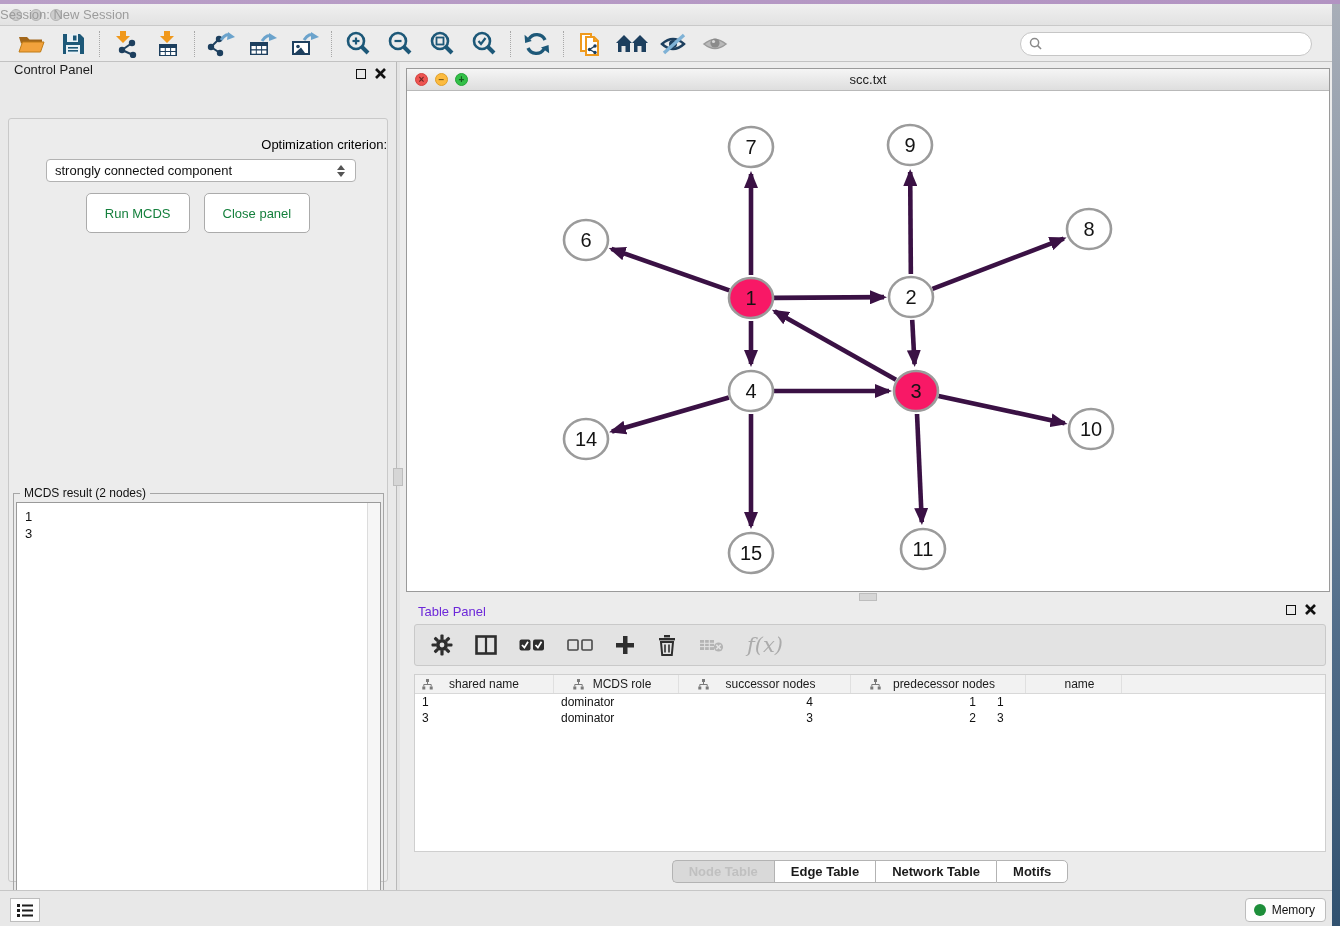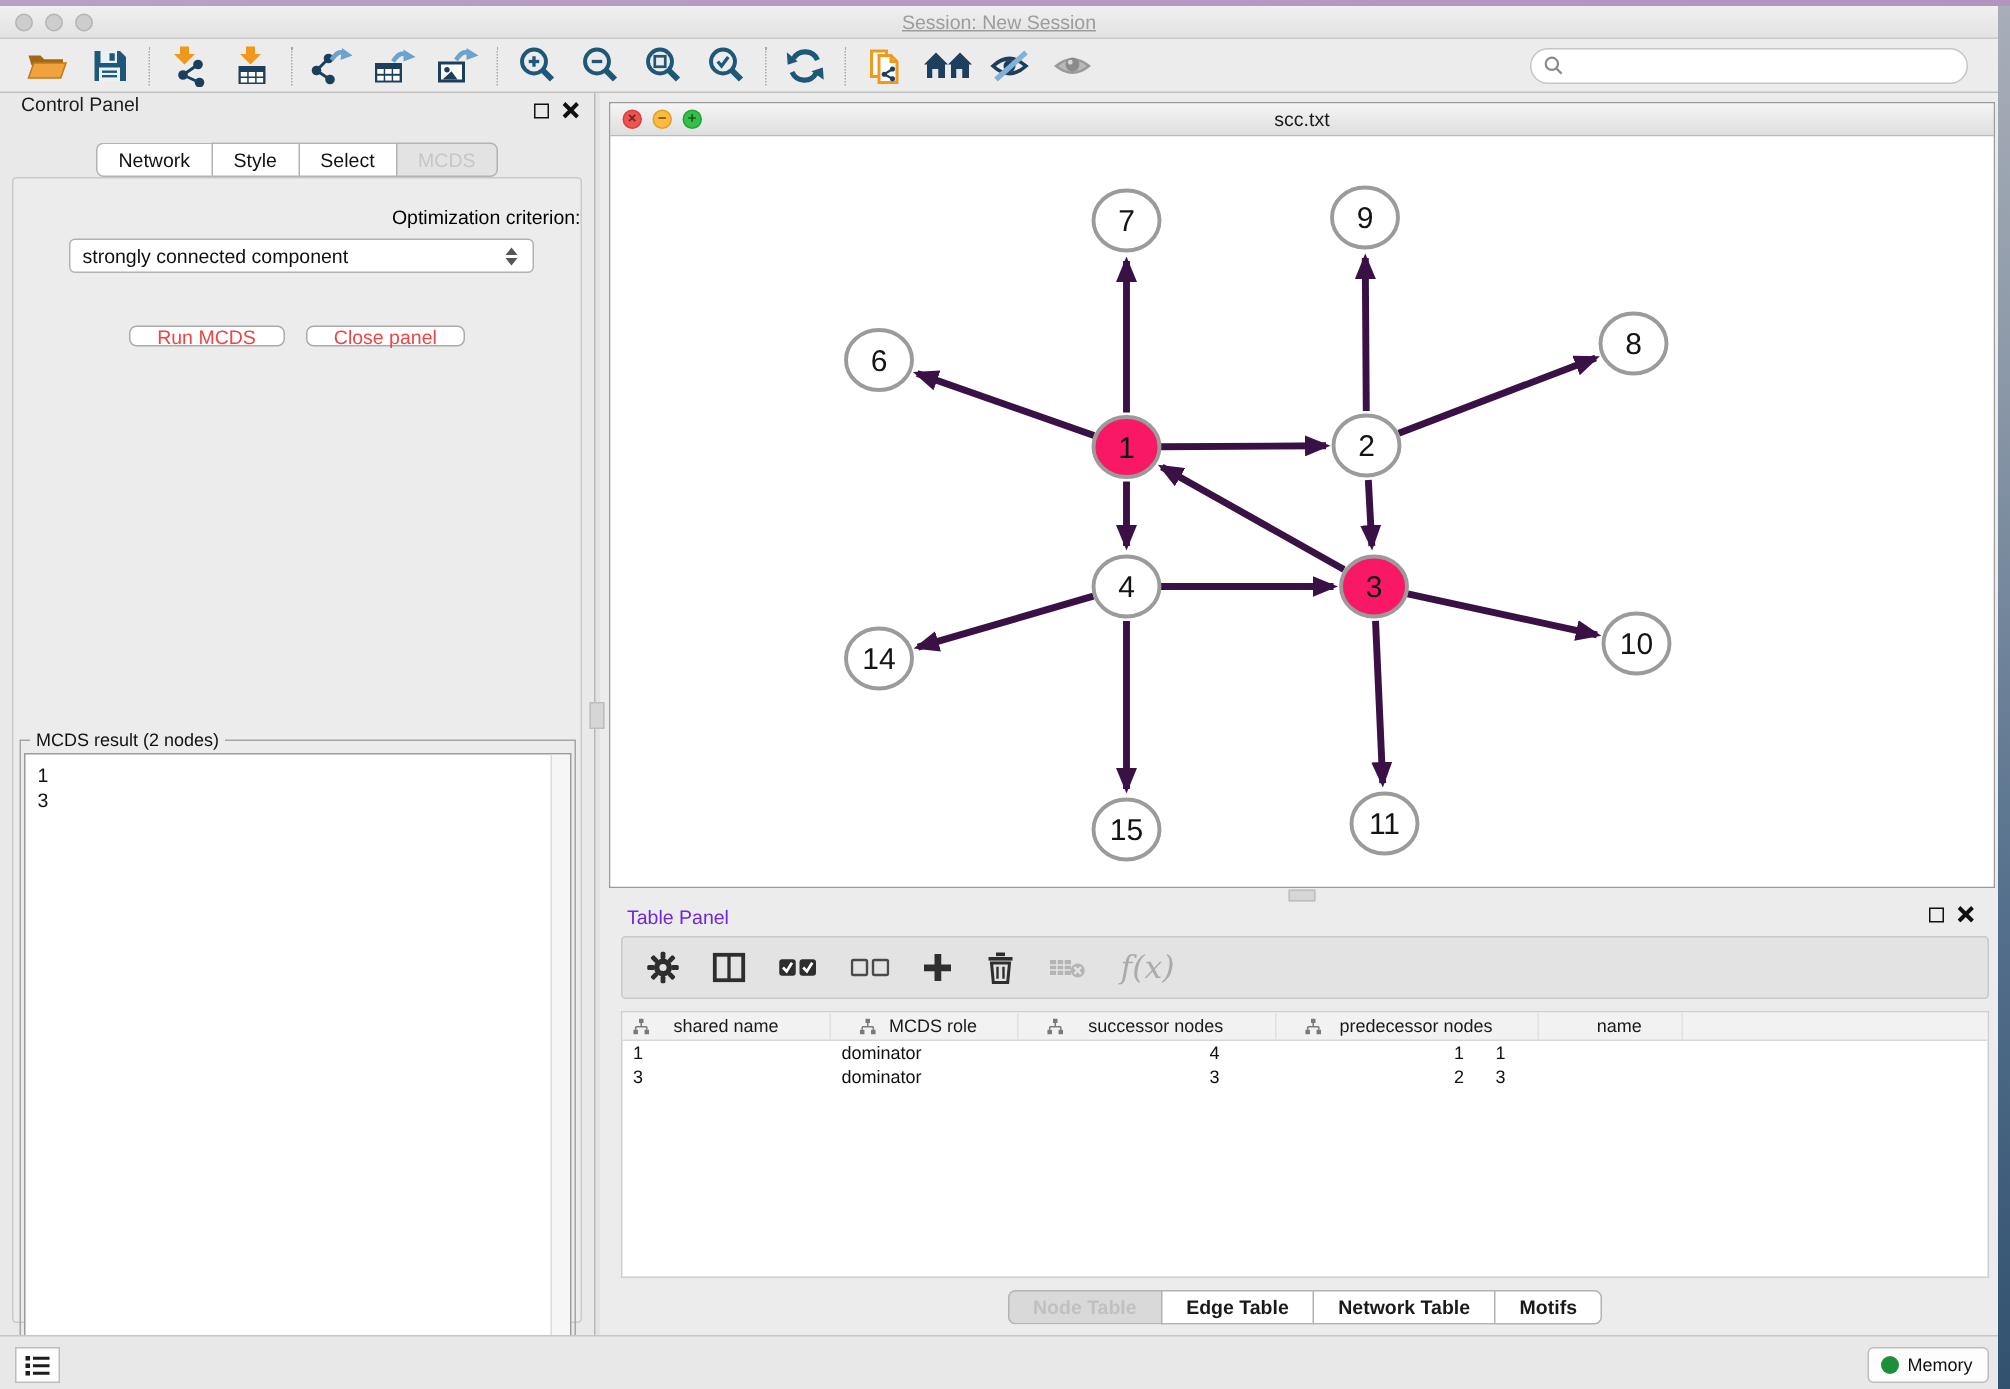--- a/index.html
+++ b/index.html
@@ -11,21 +11,21 @@
   .desktop-right { position:absolute; left:1332px; top:4px; width:8px; height:922px;
     background:linear-gradient(180deg,#a8aeb8 0%,#8e9aa9 25%,#55708c 65%,#31516f 100%); }
 
   .app { position:absolute; left:0; top:4px; width:1332px; height:922px; background:#ececec; }
 
   
   .titlebar { position:absolute; left:0; top:0; width:100%; height:22px;
     background:linear-gradient(#f0f0f0,#e2e2e2); border-bottom:1px solid #c9c9c9; }
   .titlebar .lights { position:absolute; left:10px; top:5px; display:flex; gap:8px; }
   .titlebar .light { width:12px; height:12px; border-radius:50%; background:#cdcdcd; border:1px solid #b4b4b4; }
-  .titlebar .title { position:absolute; left:0; right:0; top:3px; text-align:center; font-size:13px; color:#9c9c9c;text-decoration:underline; }
+  .titlebar .title { position:absolute; left:0; right:0; top:3px; text-align:left; font-size:13px; color:#9c9c9c; }
 
   
   .toolbar { position:absolute; left:0; top:22px; width:100%; height:36px; background:#ececec;
     border-bottom:1px solid #c2c2c2; display:flex; align-items:center; padding:0 10px; }
   .tbtn { width:42px; height:32px; display:flex; align-items:center; justify-content:center; cursor:pointer; }
   .tsep { width:0; height:26px; border-left:1px dotted #a8a8a8; margin:0 5px; }
   .searchbox { margin-left:auto; margin-right:10px; width:292px; height:24px; background:#fff;
     border:1px solid #c6c6c6; border-radius:12px; display:flex; align-items:center; padding:0 8px; }
   .searchbox input { border:0; outline:0; flex:1; font-size:12px; margin-left:6px; background:transparent; font-family:"Liberation Sans",sans-serif; }
 
@@ -50,22 +50,22 @@
   .cbody { position:absolute; left:8px; top:56px; width:380px; height:764px; background:#ececec;
     border:1px solid #c9c9c9; border-radius:3px; }
   .opt-label { position:absolute; left:1px; right:0; top:18px; text-align:right; font-size:13px; color:#000000; }
   .select { position:absolute; left:37px; top:40px; width:310px; height:23px; background:#fff;
     border:1px solid #b2b2b2; border-radius:4px; display:flex; align-items:center; padding:0 8px; cursor:pointer; }
   .select .sel-text { flex:1; font-size:13px; color:#111; }
   .stepper { display:flex; flex-direction:column; gap:2px; align-items:center; margin-right:2px; }
   .stepper .up { width:0;height:0;border-left:4px solid transparent;border-right:4px solid transparent;border-bottom:5px solid #555; }
   .stepper .dn { width:0;height:0;border-left:4px solid transparent;border-right:4px solid transparent;border-top:5px solid #555; }
   .btnrow { position:absolute; left:0; right:0; top:74px; display:flex; justify-content:center; gap:14px; }
-  .pushbtn { height:14px; padding:0 18px; background:#fff; border:1px solid #ababab; border-radius:5px;
-    font-size:13px; color:#ef4444; display:flex; align-items:center; cursor:pointer;margin-top:24px; }
+  .pushbtn { height:40px; padding:0 18px; background:#fff; border:1px solid #ababab; border-radius:5px;
+    font-size:13px; color:#15803d; display:flex; align-items:center; cursor:pointer; }
 
   .groupbox { position:absolute; left:4px; top:374px; width:371px; height:498px; border:1px solid #a6a6a6; }
   .groupbox .legend { position:absolute; left:6px; top:-8px; background:#ececec; padding:0 4px; font-size:12px; color:#111; }
   .resultarea { position:absolute; left:2px; top:8px; right:2px; bottom:2px; background:#fff;
     border:1px solid #9a9a9a; overflow:hidden; }
   .resultarea pre { font-family:"Liberation Sans",sans-serif; font-size:13px; color:#111; padding:5px 8px; line-height:17px; }
   .vscroll { position:absolute; right:0; top:0; bottom:0; width:13px; background:#f6f6f6; border-left:1px solid #dcdcdc; cursor:pointer; }
 
   
   .vdivider { position:absolute; left:396px; top:0; width:4px; height:828px; background:#e4e4e4; border-left:1px solid #b9b9b9; }
@@ -301,26 +301,20 @@
       <div class="cpanel">
         <div class="panel-head">
           <span class="pt">Control Panel</span>
           <span class="winbtns">
             <span class="float-btn"></span>
             <svg class="close-btn" viewBox="0 0 11 11">
               <line x1="1" y1="1" x2="10" y2="10" stroke="#111" stroke-width="2.6"></line>
               <line x1="10" y1="1" x2="1" y2="10" stroke="#111" stroke-width="2.6"></line>
             </svg>
           </span>
-        </div>
-        <div class="ctabs">
-          <div class="seg">Network</div>
-          <div class="seg">Style</div>
-          <div class="seg">Select</div>
-          <div class="seg active-dim">MCDS</div>
         </div>
         <div class="cbody">
           <div class="opt-label">Optimization criterion:</div>
           <div class="select">
             <span class="sel-text">strongly connected component</span>
             <span class="stepper">
                 <span class="up"></span>
                 <span class="dn"></span>
               </span>
           </div>

